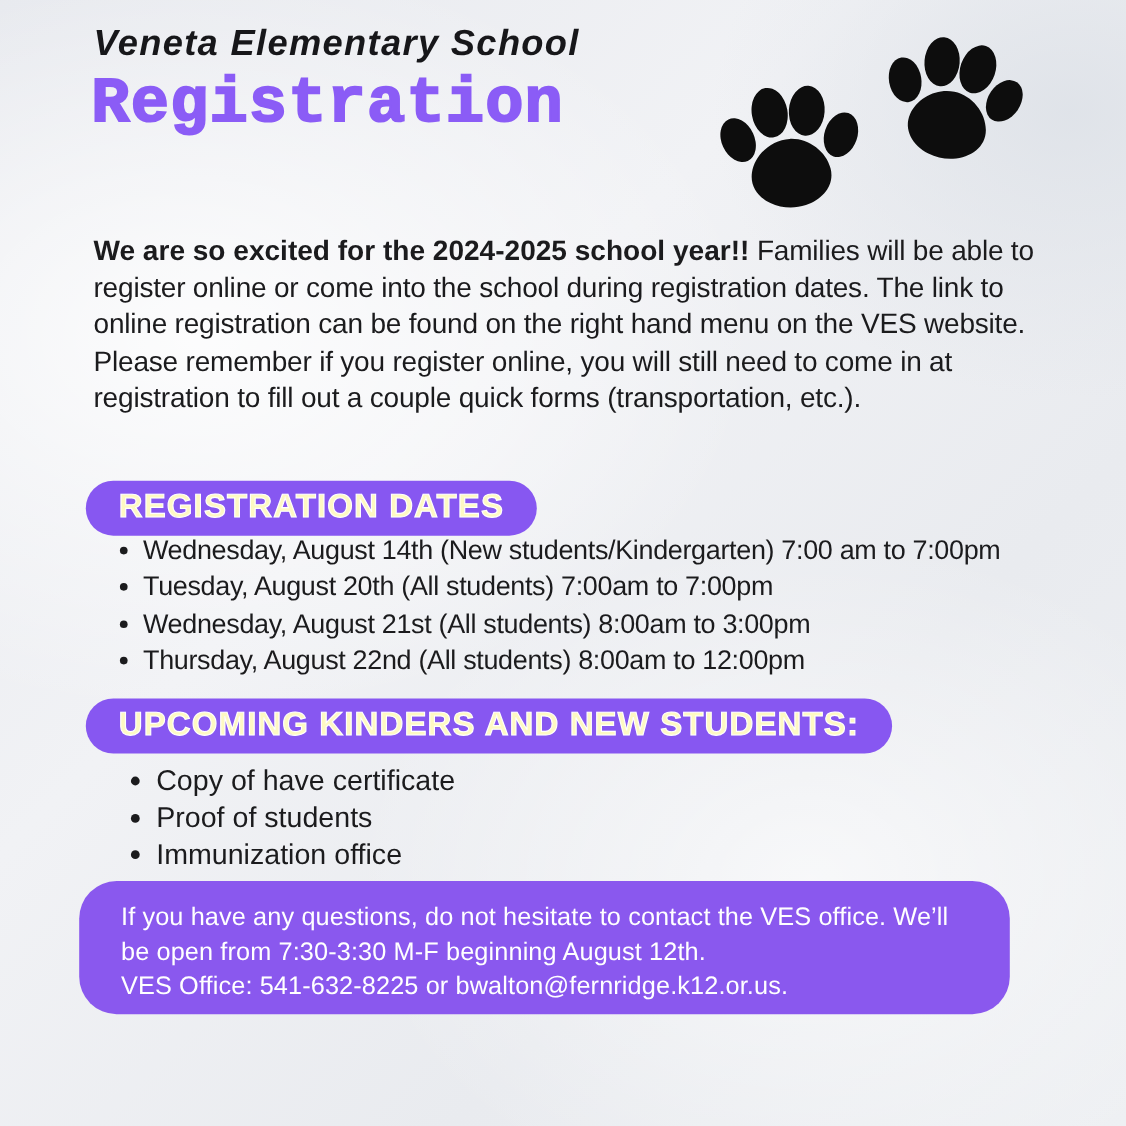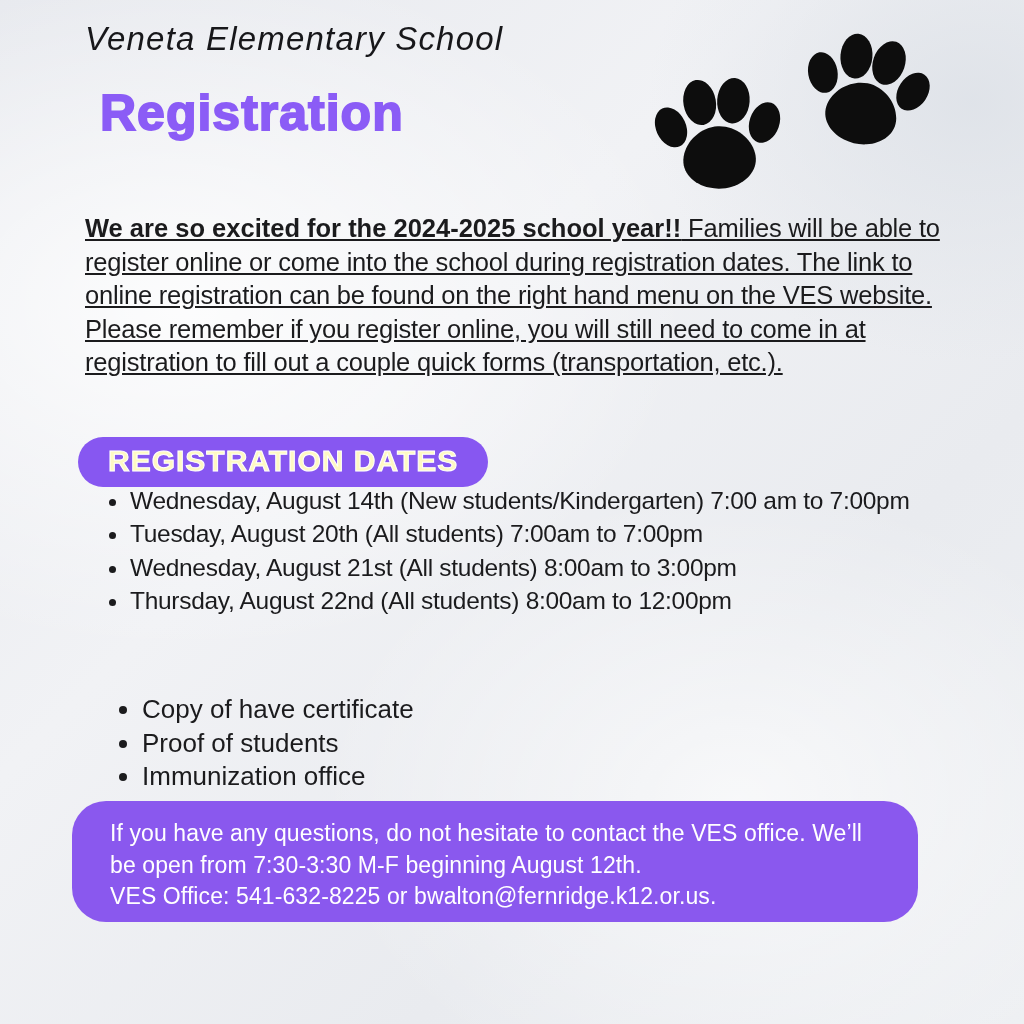--- a/index.html
+++ b/index.html
@@ -11,36 +11,37 @@
   .page{
     position:relative;width:1024px;height:1024px;overflow:hidden;
     background:
       radial-gradient(820px 560px at 18% 30%, rgba(255,255,255,.85), rgba(255,255,255,0) 62%),
       radial-gradient(700px 520px at 72% 78%, rgba(255,255,255,.65), rgba(255,255,255,0) 60%),
       radial-gradient(500px 400px at 95% 10%, rgba(222,226,232,.9), rgba(222,226,232,0) 65%),
       linear-gradient(135deg,#e7e9ee 0%,#f1f2f5 38%,#e9ebef 70%,#eef0f3 100%);
   }
   .school-name{
     position:absolute;left:85px;top:20px;
-    font-size:33px;font-style:italic;font-weight:400;
+    font-size:33px;font-style:italic;font-weight:700;
     letter-spacing:1.2px;color:#17171a;white-space:nowrap;
   }
   .title{
-    position:absolute;left:83px;top:56px;margin:17px;
-    font-size:50px;line-height:80px;font-weight:700;
+    position:absolute;left:83px;top:56px;margin:0;
+    font-size:58px;line-height:80px;font-weight:700;
     color:#8B5CF6;-webkit-text-stroke:1.8px #8B5CF6;
     letter-spacing:1px;
+    font-family:Liberation Mono, monospace;
   }
   .paw{position:absolute;}
   .paw svg{display:block;}
   .paw-left{left:653px;top:66px;width:130px;height:127px;transform:rotate(-3deg);}
   .paw-right{left:803px;top:24px;width:128px;height:125px;transform:rotate(12deg);}
   .intro{
     position:absolute;left:85px;top:212px;width:886px;margin:0;
-    font-size:25.5px;line-height:33.6px;letter-spacing:-0.2px;text-decoration:underline;
+    font-size:25.5px;line-height:33.6px;letter-spacing:-0.2px;
   }
   .intro b{font-weight:700;letter-spacing:0;}
   .pill{
     position:absolute;
     background:#8757F1;color:#fef9c3;
     border-radius:30px;
     font-size:30px;font-weight:700;letter-spacing:1px;
     padding:7px 30px 9px 30px;
     -webkit-text-stroke:1px #fff;
     white-space:nowrap;
@@ -98,20 +99,21 @@
 
   <div class="pill pill-dates">REGISTRATION DATES</div>
 
   <ul class="flyer-list list-dates">
     <li>Wednesday, August 14th (New students/Kindergarten) 7:00 am to 7:00pm</li>
     <li>Tuesday, August 20th (All students) 7:00am to 7:00pm</li>
     <li>Wednesday, August 21st (All students) 8:00am to 3:00pm</li>
     <li>Thursday, August 22nd (All students) 8:00am to 12:00pm</li>
   </ul>
 
+  <div class="pill pill-kinders">UPCOMING KINDERS AND NEW STUDENTS:</div>
 
   <ul class="flyer-list list-kinders">
     <li>Copy of have certificate</li>
     <li>Proof of students</li>
     <li>Immunization office</li>
   </ul>
 
   <div class="footer-box">
     <div>If you have any questions, do not hesitate to contact the VES office. We’ll be open from 7:30-3:30 M-F beginning August 12th.</div>
     <div>VES Office: 541-632-8225 or bwalton@fernridge.k12.or.us.</div>

